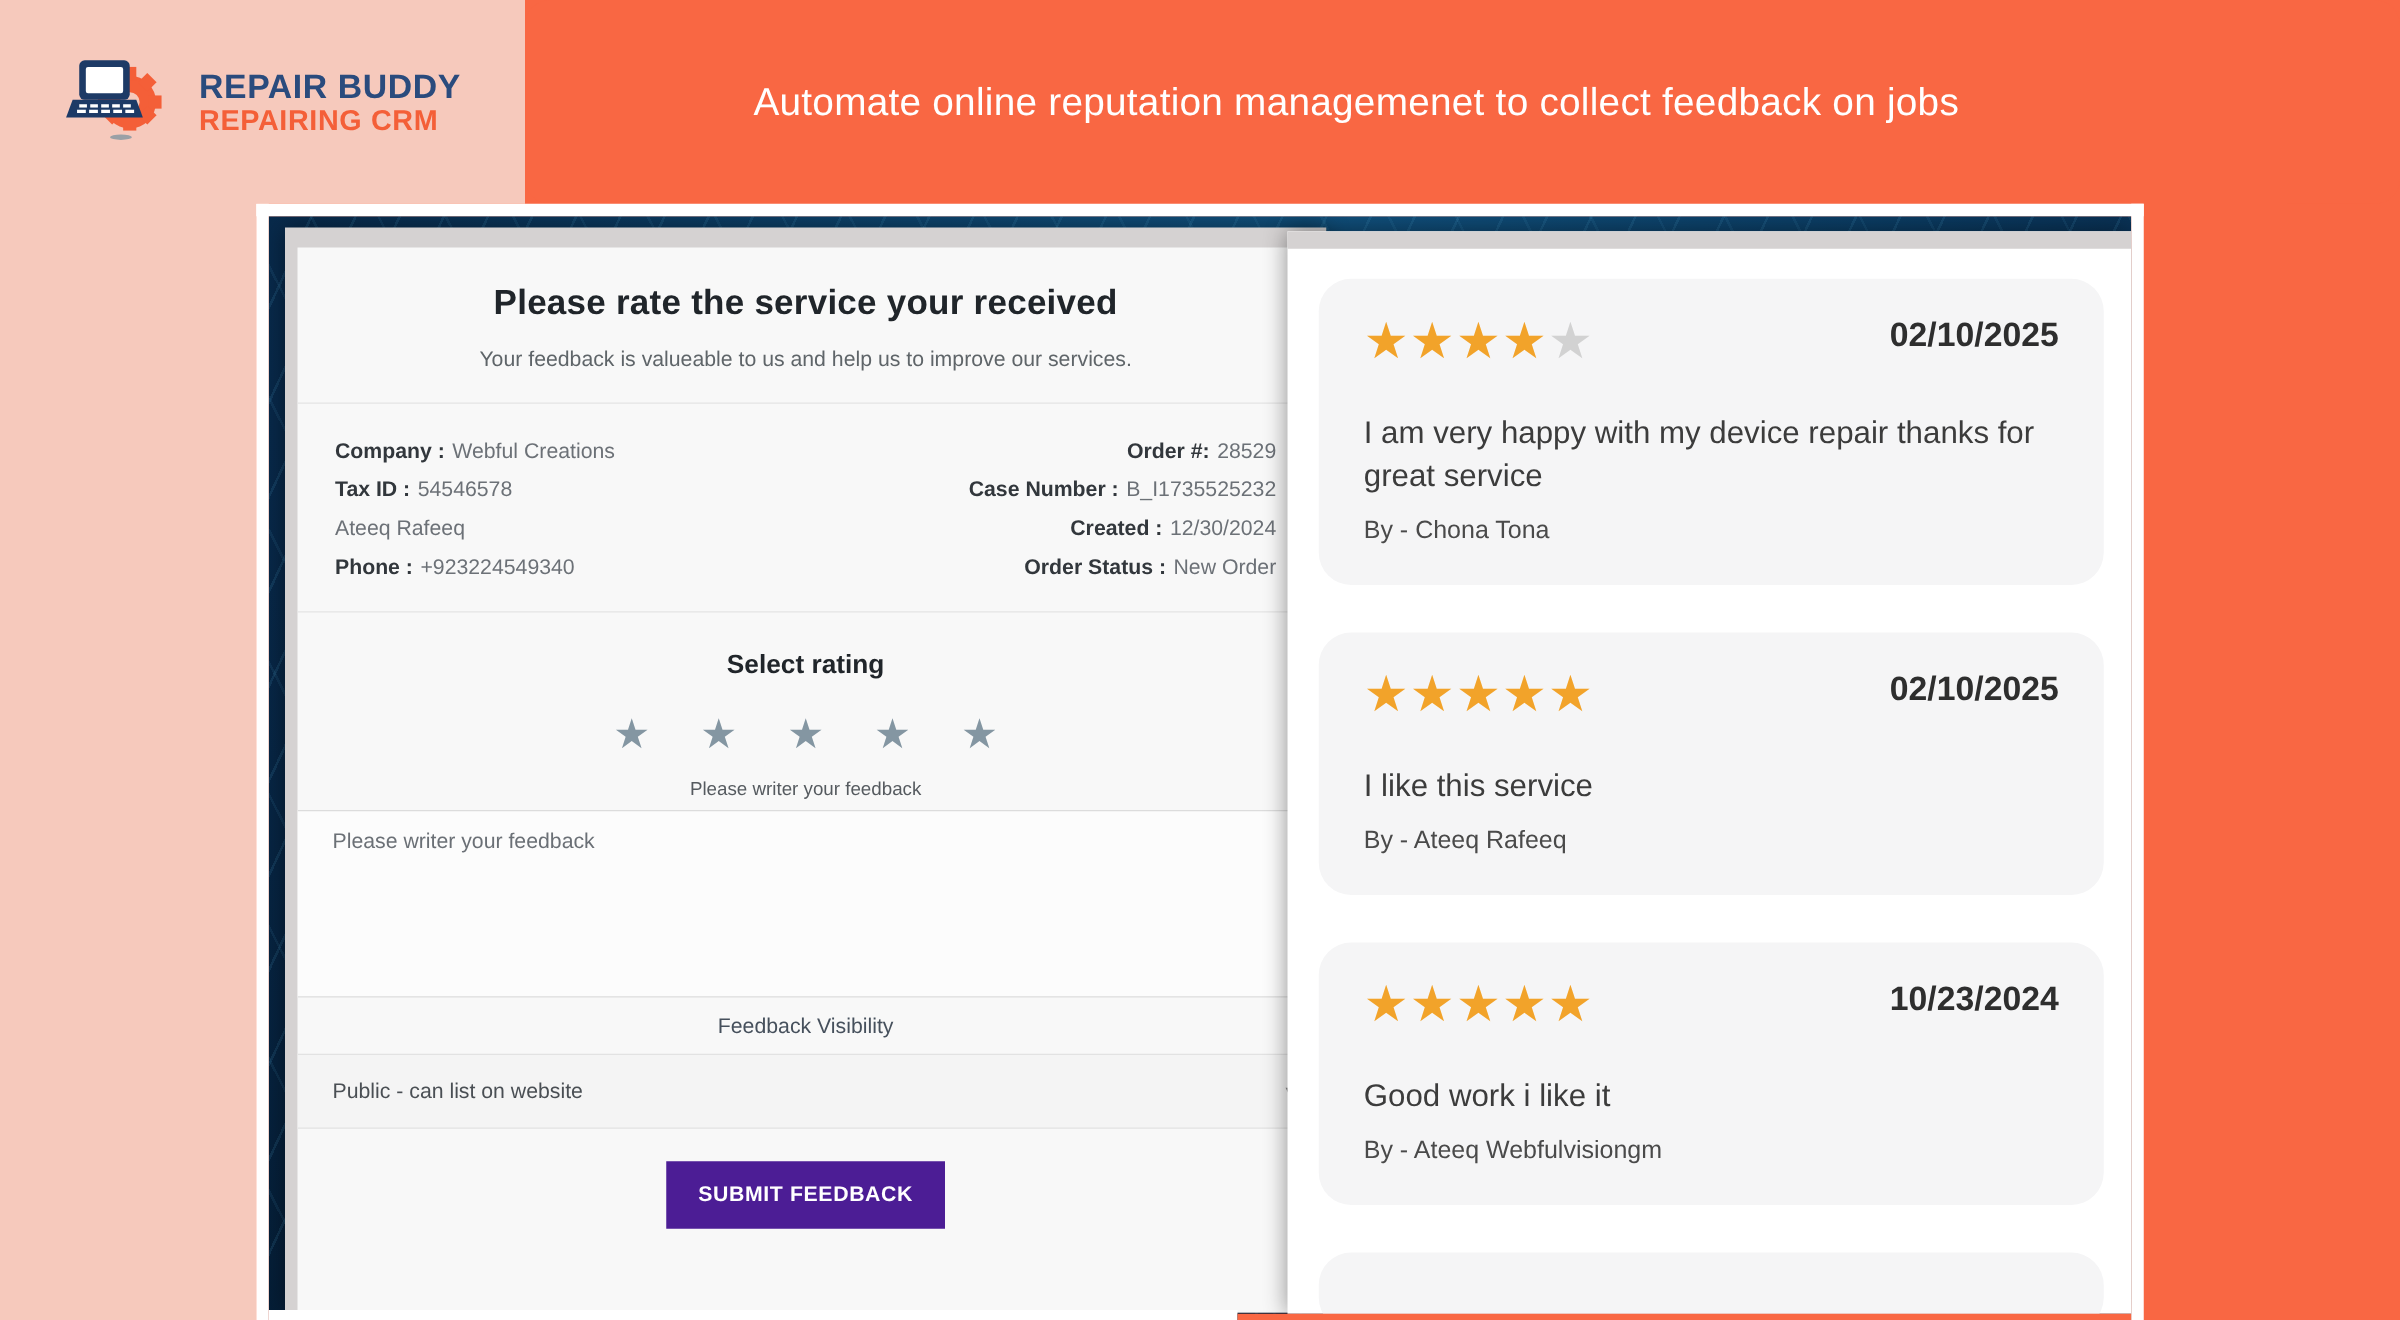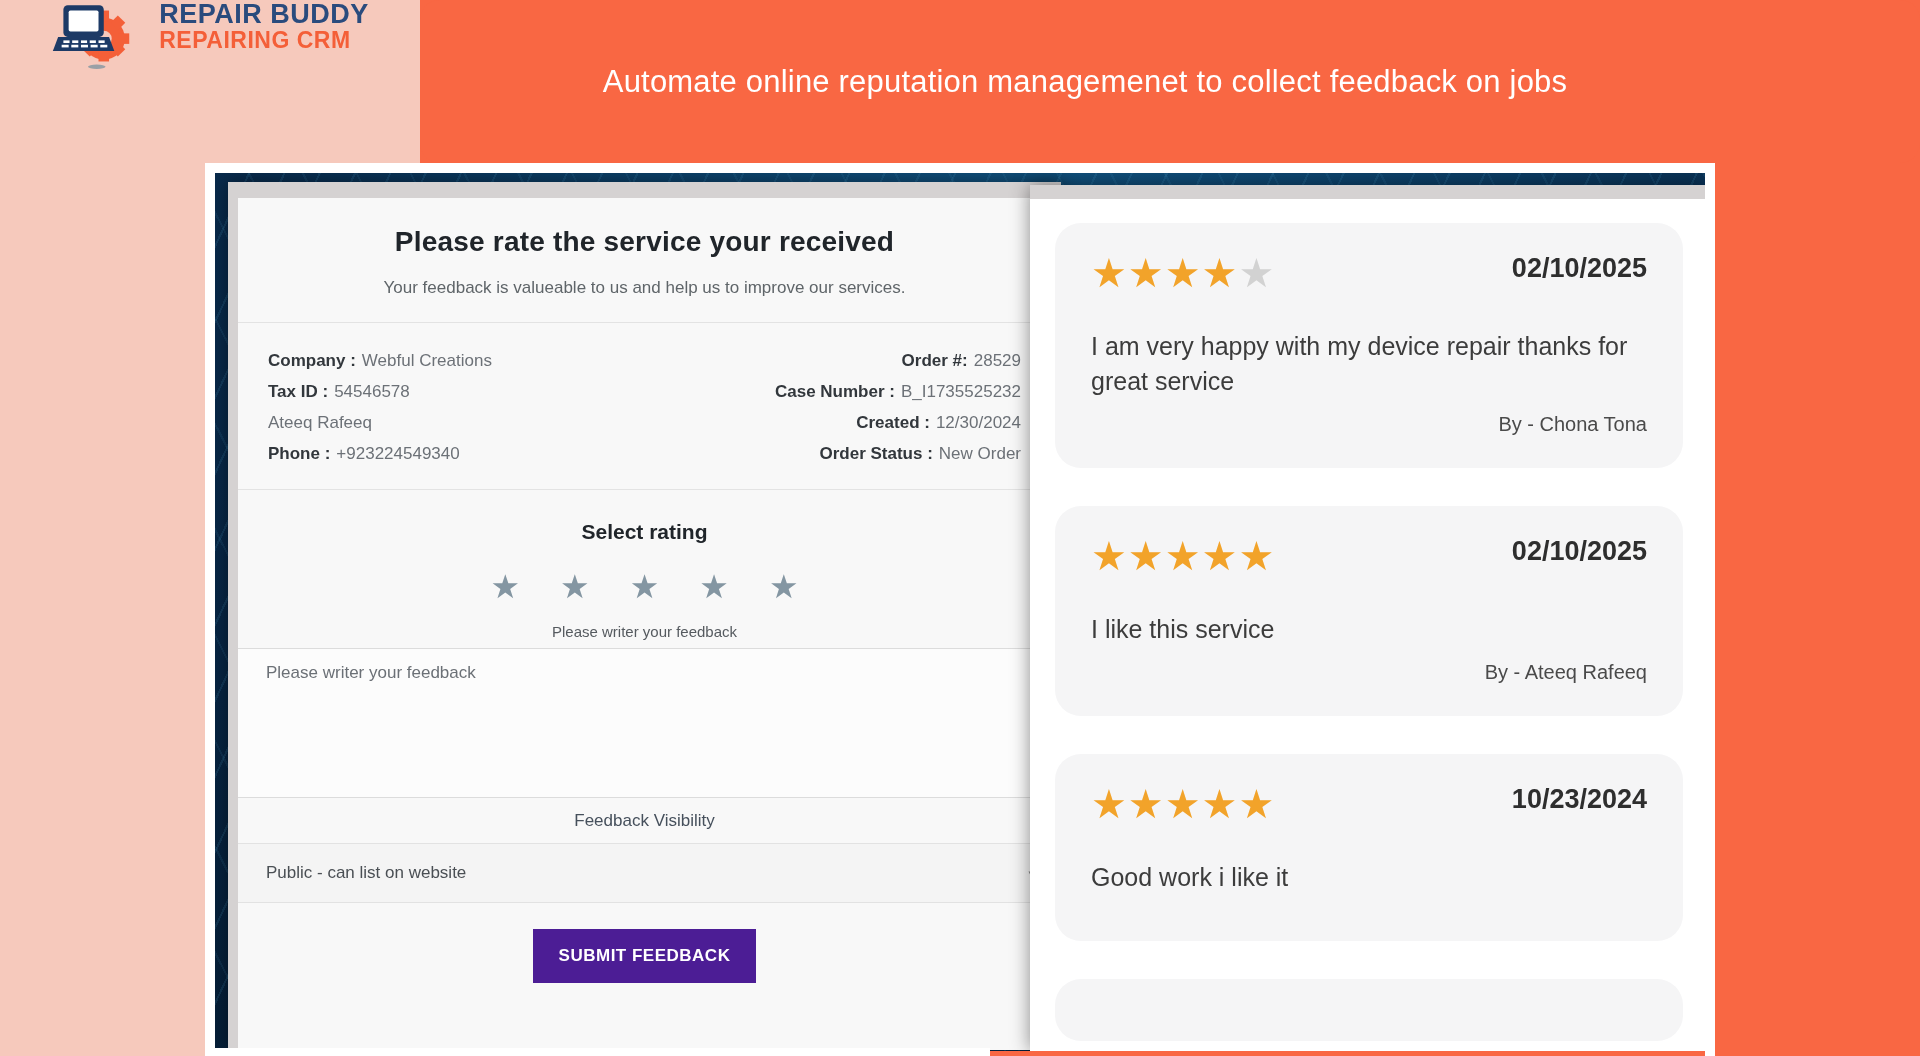--- a/index.html
+++ b/index.html
@@ -2,21 +2,21 @@
 <html><head>
 <meta charset="utf-8">
 <style>
   html,body{margin:0;padding:0;}
   body{font-family:"Liberation Sans","DejaVu Sans",sans-serif;background:#f96743;}
   .stage{position:relative;width:1920px;height:1056px;overflow:hidden;background:#f96743;}
 
   
   .pink-col{position:absolute;left:0;top:0;width:205px;height:1056px;background:#f6c9bc;}
   .logo-block{position:absolute;left:0;top:0;width:420px;height:163px;background:#f6c9bc;
-              display:flex;align-items:flex-start;justify-content:center;gap:20px;}
+              display:flex;align-items:center;justify-content:center;gap:20px;}
   .brand-text{display:flex;flex-direction:column;line-height:1.05;}
   .brand-l1{font-size:27px;font-weight:800;color:#2a4b7d;letter-spacing:.5px;}
   .brand-l2{font-size:23px;font-weight:800;color:#f45f38;letter-spacing:.5px;}
   .banner{position:absolute;left:420px;top:0;width:1500px;height:163px;background:#f96743;
           display:flex;align-items:center;justify-content:center;padding-right:170px;box-sizing:border-box;border-radius:20px;}
   .banner h1{margin:0;font-size:31px;font-weight:500;color:#ffffff;letter-spacing:.2px;}
 
   
   .frame{position:absolute;left:205px;top:163px;width:1510px;height:893px;box-sizing:border-box;
          border:10px solid #ffffff;border-bottom:none;overflow:hidden;
@@ -63,21 +63,21 @@
   .reviews{padding:24px 22px 0 25px;overflow:hidden;height:100%;box-sizing:border-box;}
   .review-card{background:#f5f5f6;border-radius:26px;padding:30px 36px 32px;margin-bottom:38px;}
   .review-top{display:flex;justify-content:space-between;align-items:flex-start;margin-bottom:36px;}
   .stars{display:flex;letter-spacing:1px;}
   .rstar{font-size:40px;line-height:1;}
   .rstar.on{color:#f2a32a;}
   .rstar.off{color:#d2d2d2;}
   .rdate{font-size:27px;font-weight:600;color:#2e2e2e;}
   .rtext{font-size:25px;color:#3c3c3c;line-height:35px;margin-bottom:14px;}
   .rtext:empty{display:none;}
-  .rauthor{font-size:20px;color:#4a4a4a;text-align:right;}
+  .rauthor{font-size:20px;color:#4a4a4a;}
   .rauthor:empty{display:none;}
 </style>
 </head>
 <body>
 
 <div class="stage">
 
   <div class="pink-col"></div>
 
   <div class="logo-block">
@@ -218,20 +218,21 @@
       <span class="stars">
                 <span class="rstar on">★</span>
                 <span class="rstar on">★</span>
                 <span class="rstar on">★</span>
                 <span class="rstar on">★</span>
                 <span class="rstar on">★</span>
               </span>
       <span class="rdate">10/23/2024</span>
     </div>
     <div class="rtext">Good work i like it</div>
+    <div class="rauthor">By - Ateeq Webfulvisiongm</div>
   </div>
 
   <div class="review-card">
     
     
     
   </div>
 </div>
     </div>
 

